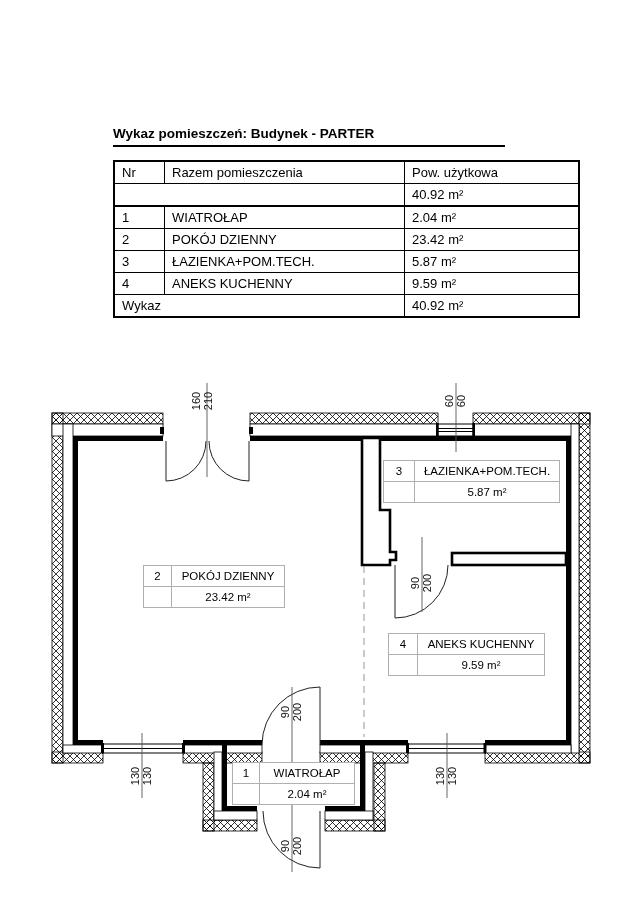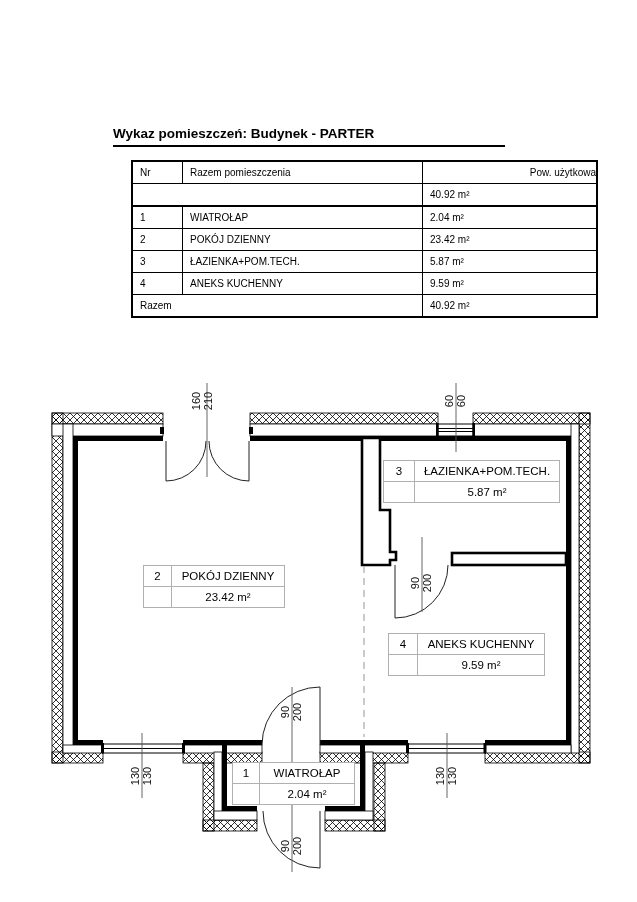--- a/index.html
+++ b/index.html
@@ -4,27 +4,27 @@
 <style>
   html,body{margin:0;padding:0;background:#fff;}
   #page{position:relative;width:637px;height:902px;background:#fff;overflow:hidden;
         font-family:"Liberation Sans",sans-serif;color:#000;}
 
   
   .doc-title{position:absolute;left:113px;top:126px;font-size:13.5px;font-weight:bold;}
   .title-rule{position:absolute;left:113px;top:145px;width:392px;height:2px;background:#000;}
 
   
-  .sum-table{position:absolute;left:131px;top:160px;border-collapse:collapse;
-             font-size:10px;table-layout:fixed;border-radius:23px;}
+  .sum-table{position:absolute;left:113px;top:160px;border-collapse:collapse;
+             font-size:13px;table-layout:fixed;border-radius:23px;}
   .sum-table td{border:1px solid #000;height:21px;padding:0 0 0 7px;vertical-align:middle;
                 white-space:nowrap;overflow:hidden;}
   .sum-table{border:2px solid #000;}
   .sum-table tr.thick-bottom td{border-bottom:2px solid #000;}
-  .c-nr{width:42px;} .c-name{width:232px;} .c-area{width:166px;text-align:right;}
+  .c-nr{width:42px;} .c-name{width:232px;} .c-area{width:166px;}
 
   
   #plan-svg{position:absolute;left:0;top:0;width:637px;height:902px;}
 
   
   .rt{position:absolute;border:1px solid #b0b0b0;background:#fff;font-size:11.5px;}
   .rt-row{display:flex;height:20px;align-items:stretch;}
   .rt-row:first-child{border-bottom:1px solid #b0b0b0;}
   .rt-num{border-right:1px solid #b0b0b0;display:flex;align-items:center;justify-content:center;}
   .rt-name,.rt-area{flex:1;display:flex;align-items:center;justify-content:center;white-space:nowrap;}
@@ -66,21 +66,21 @@
       <td>3</td>
       <td>ŁAZIENKA+POM.TECH.</td>
       <td>5.87 m²</td>
     </tr>
     <tr>
       <td>4</td>
       <td>ANEKS KUCHENNY</td>
       <td>9.59 m²</td>
     </tr>
     <tr>
-      <td colspan="2">Razem</td>
+      <td colspan="2">Wykaz</td>
       <td>40.92 m²</td>
     </tr>
   </tbody>
     </table>
 
   <svg id="plan-svg" viewBox="0 0 637 902" xmlns="http://www.w3.org/2000/svg">
     <defs>
       <pattern id="ins" width="7" height="7" patternUnits="userSpaceOnUse">
         <path d="M0,0 L7,7 M7,0 L0,7" stroke="#000" stroke-width="0.8" fill="none"></path>
       </pattern>

